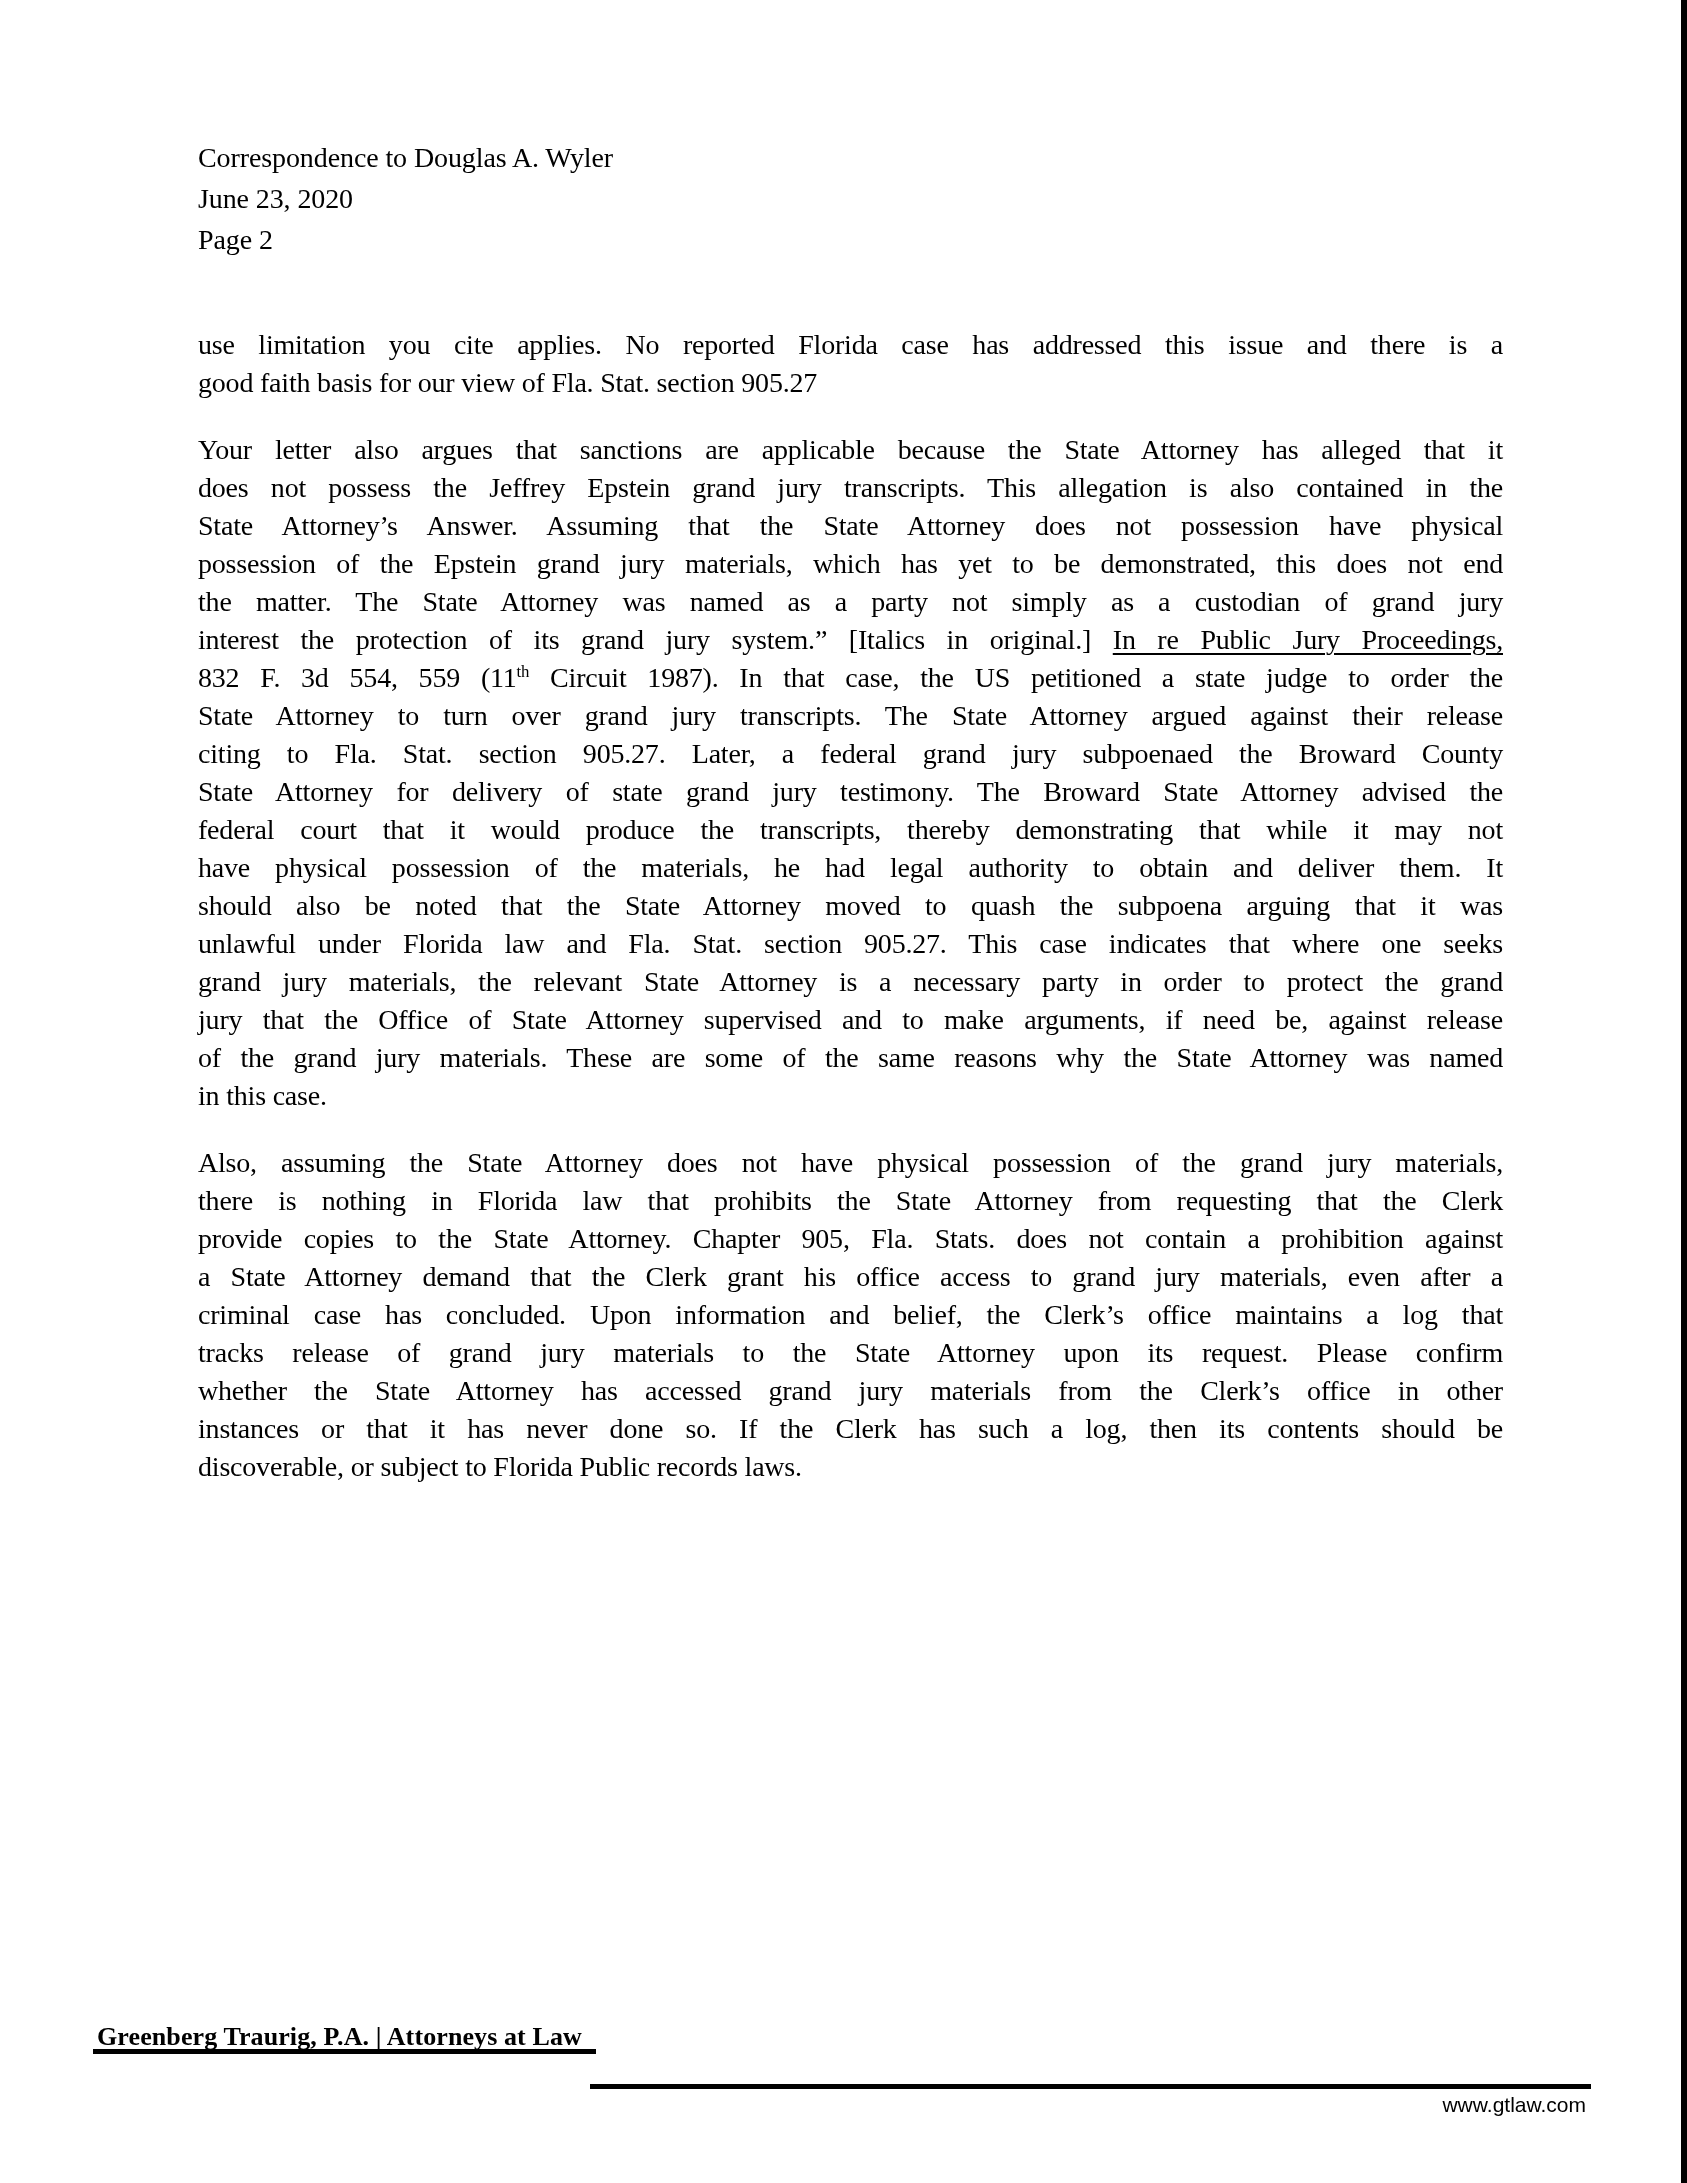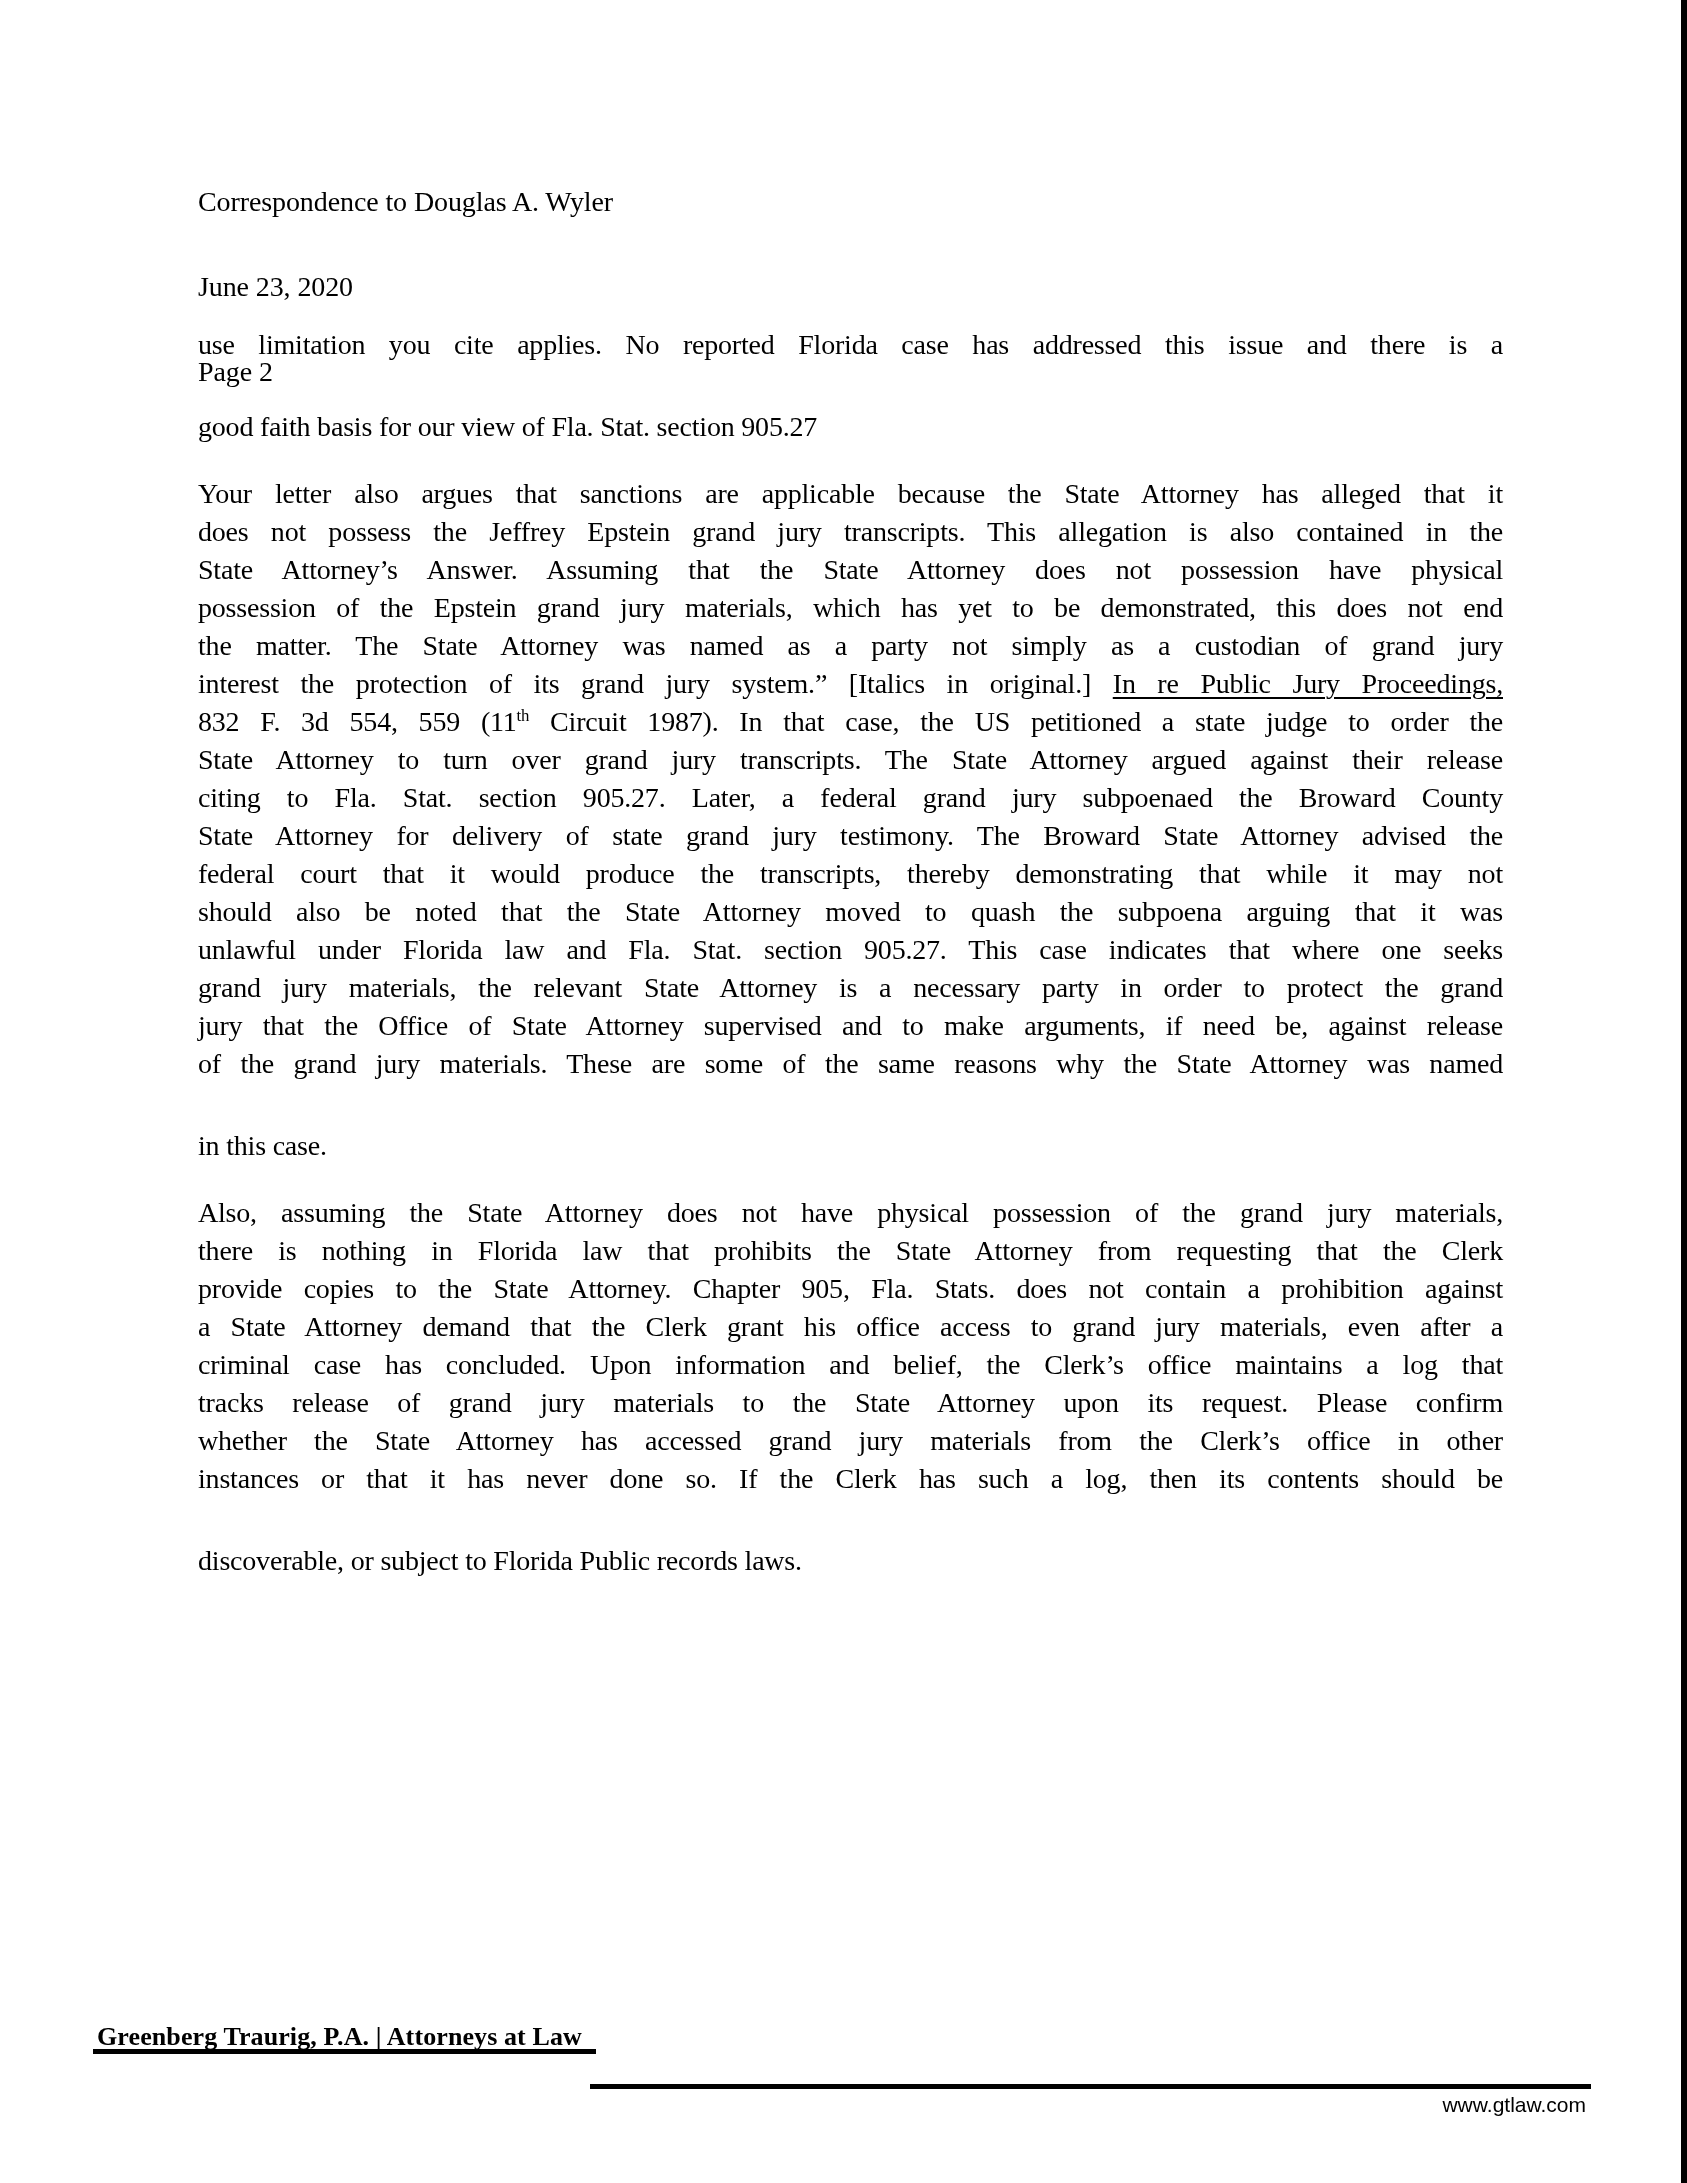--- a/index.html
+++ b/index.html
@@ -36,21 +36,20 @@
     letter-spacing: -0.2px;
   }
   .para { margin: 0 0 29px 0; }
   .para:last-child { margin-bottom: 0; }
   .line {
     text-align: justify;
     text-align-last: justify;
   }
   .line.last {
     text-align-last: left;
-    margin-top: 44px;
   }
   .seg-i { font-style: italic; }
   .seg-u {
     text-decoration: underline;
     text-decoration-thickness: 2px;
     text-underline-offset: 4px;
   }
   .seg-sup {
     font-size: 0.6em;
     vertical-align: super;
@@ -106,20 +105,21 @@
         <div class="line">does not possess the Jeffrey Epstein grand jury transcripts. This allegation is also contained in the</div>
         <div class="line">State Attorney’s Answer. Assuming that the State Attorney does not possession have physical</div>
         <div class="line">possession of the Epstein grand jury materials, which has yet to be demonstrated, this does not end</div>
         <div class="line">the matter.  The State Attorney was named as a party not simply as a custodian of grand jury</div>
         <div class="line">interest the protection of its grand jury system.” [Italics in original.] <span class="seg-u">In re Public Jury Proceedings,</span></div>
         <div class="line">832 F. 3d 554, 559 (11<sup class="seg-sup">th</sup> Circuit 1987). In that case, the US petitioned a state judge to order the</div>
         <div class="line">State Attorney to turn over grand jury transcripts. The State Attorney argued against their release</div>
         <div class="line">citing to Fla. Stat. section 905.27. Later, a federal grand jury subpoenaed the Broward County</div>
         <div class="line">State Attorney for delivery of state grand jury testimony. The Broward State Attorney advised the</div>
         <div class="line">federal court that it would produce the transcripts, thereby demonstrating that while it may not</div>
+        <div class="line">have physical possession of the materials, he had legal authority to obtain and deliver them. It</div>
         <div class="line">should also be noted that the State Attorney moved to quash the subpoena arguing that it was</div>
         <div class="line">unlawful under Florida law and Fla. Stat. section 905.27.  This case indicates that where one seeks</div>
         <div class="line">grand jury materials, the relevant State Attorney is a necessary party in order to protect the grand</div>
         <div class="line">jury that the Office of State Attorney supervised and to make arguments, if need be, against release</div>
         <div class="line">of the grand jury materials.  These are some of the same reasons why the State Attorney was named</div>
         <div class="line last">in this case.</div>
       </div>
       <div class="para">
         <div class="line">Also, assuming the State Attorney does not have physical possession of the grand jury materials,</div>
         <div class="line">there is nothing in Florida law that prohibits the State Attorney from requesting that the Clerk</div>

